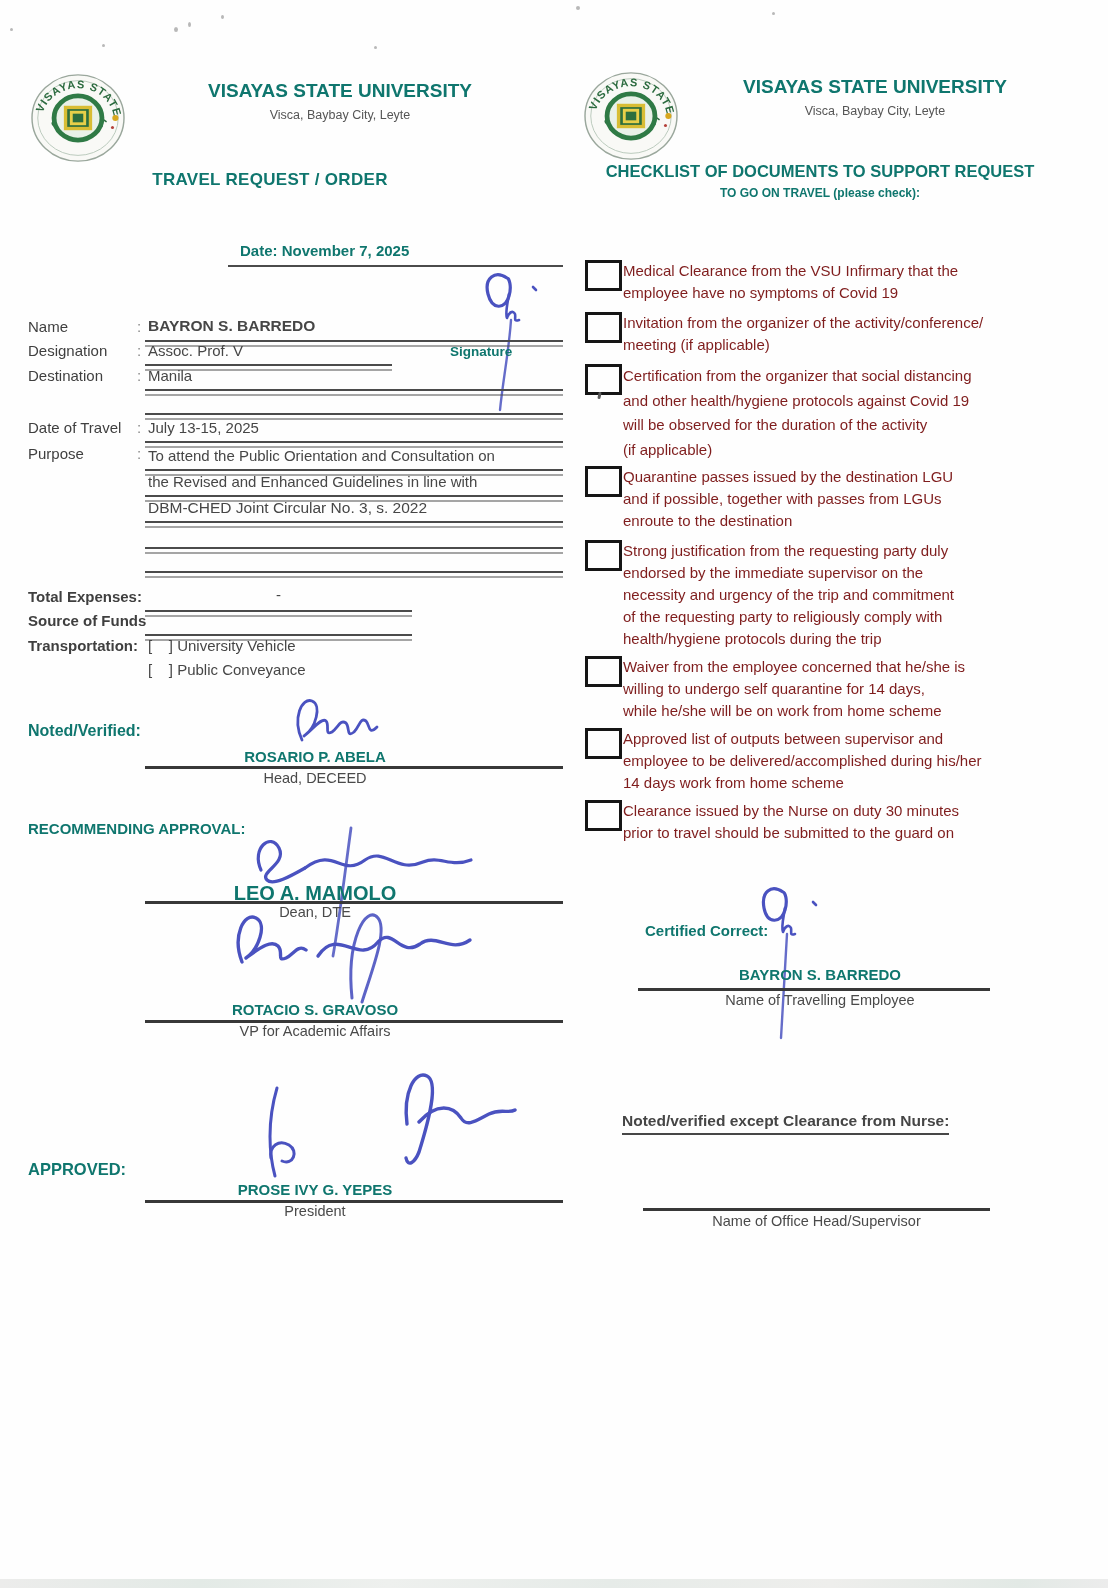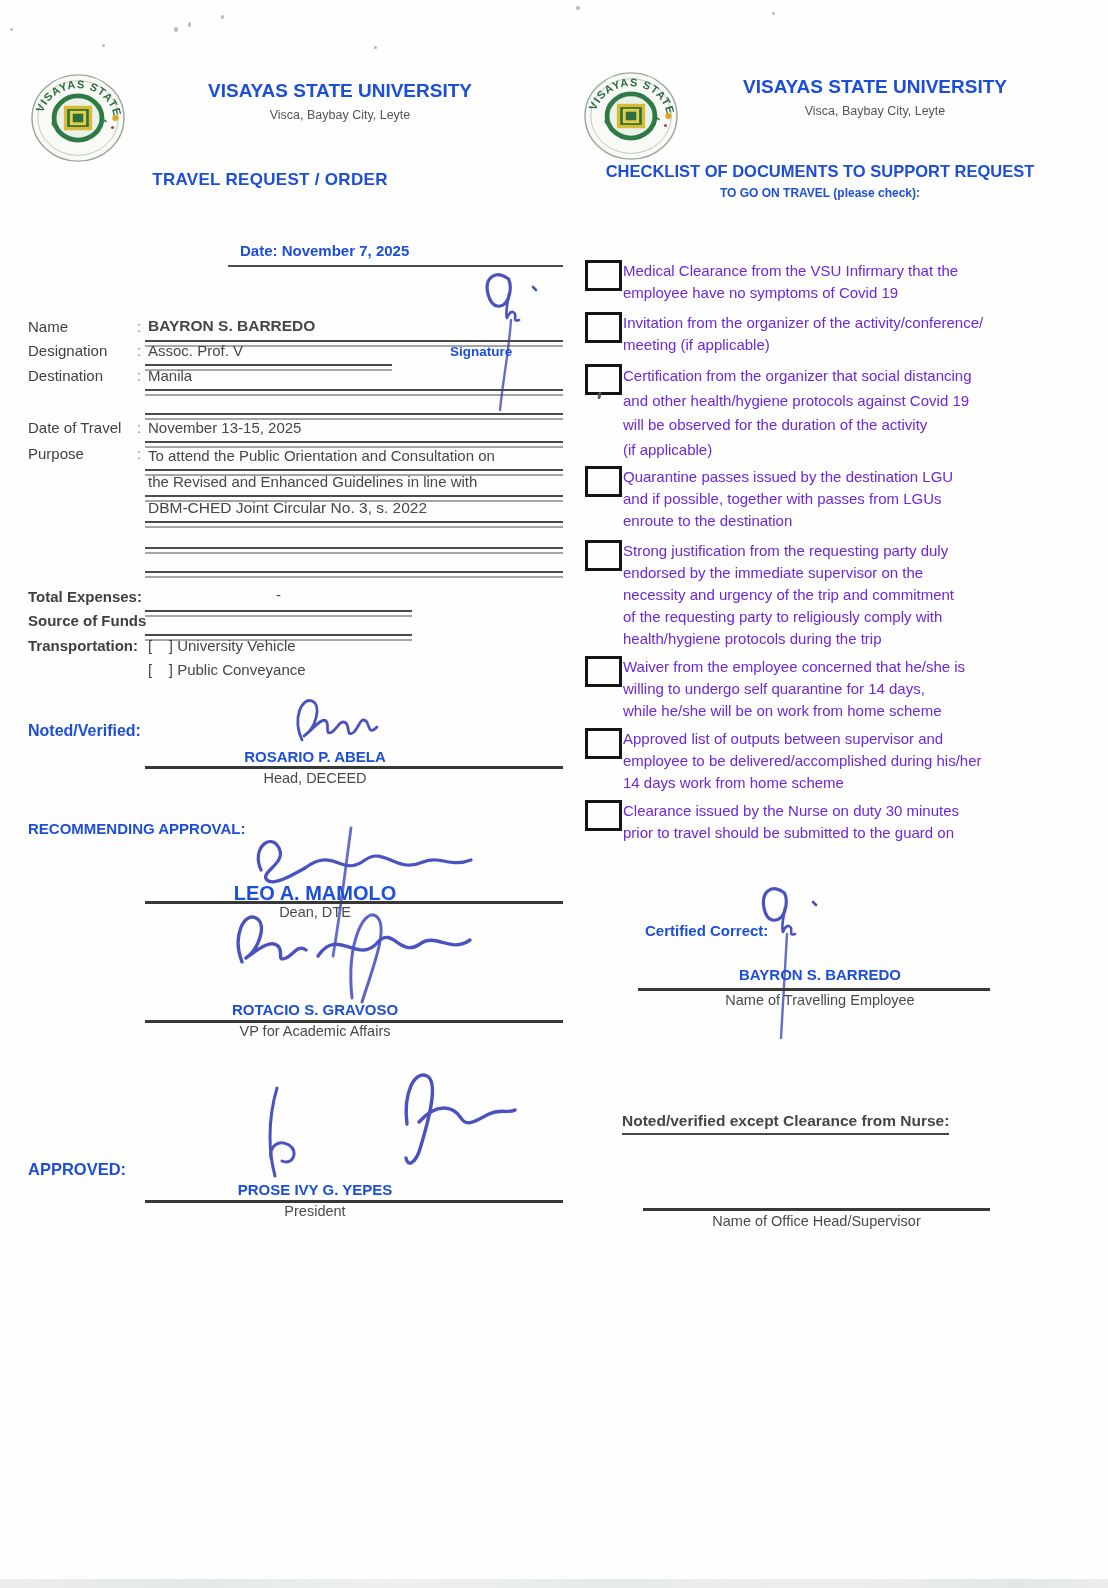--- a/index.html
+++ b/index.html
@@ -3,30 +3,30 @@
 <meta charset="utf-8">
 <style>
   html,body{margin:0;padding:0;background:#e9e9e9;}
   #page{
     position:relative;width:1108px;height:1588px;margin:0 auto;
     background:#fefefe;overflow:hidden;
     font-family:"Liberation Sans", sans-serif;color:#424242;
   }
   .abs{position:absolute;}
   .ctr{text-align:center;}
-  .b{font-weight:bold;color:#1d4ed8;}
+  .b{font-weight:bold;color:#0f766e;}
   .lbl{font-size:15px;color:#3f3f3f;}
   .val{font-size:15px;color:#464646;}
   .small{font-size:14.5px;color:#4a4a4a;}
   .colon{font-size:15px;color:#8a8a8a;}
   .rule{position:absolute;height:2px;background:#4b4b4b;}
   .rule.dbl::after{content:"";position:absolute;left:0;right:0;top:5px;height:1.5px;background:rgba(75,75,75,.5);}
   .rule.strong{height:2.5px;background:#383838;}
   .chk{position:absolute;width:31px;height:25px;border:3.5px solid #151515;background:transparent;}
-  .chk-text{position:absolute;left:623px;width:470px;font-size:15px;line-height:22px;color:#6d28d9;}
+  .chk-text{position:absolute;left:623px;width:470px;font-size:15px;line-height:22px;color:#7f1d1d;}
   .chk-text span{display:block;}
   .lh23 span{line-height:24.5px;}
   .speck{position:absolute;background:#9a9a9a;border-radius:50%;opacity:.7;}
   .sig{position:absolute;}
   .sig path{fill:none;stroke:#4a52c0;stroke-linecap:round;stroke-linejoin:round;}
   #bottom-strip{position:absolute;left:0;bottom:0;width:1108px;height:9px;
     background:linear-gradient(90deg,#ececeb 0%,#e3eae6 18%,#eef0ee 35%,#e6ebe8 55%,#eeeeec 75%,#e2e9e5 92%,#ececec 100%);}
   .uline{border-bottom:2px solid #474747;padding-bottom:3px;display:inline-block;}
 </style>
 </head>
@@ -91,21 +91,21 @@
 
   <div class="abs lbl" style="left:28px;top:367px;">Destination</div>
   <div class="abs colon" style="left:137px;top:367px;">:</div>
   <div class="abs val" style="left:148px;top:367px;">Manila</div>
   <div class="rule dbl" style="left:145px;top:389px;width:418px;"></div>
 
   <div class="rule dbl" style="left:145px;top:413px;width:418px;"></div>
 
   <div class="abs lbl" style="left:28px;top:419px;">Date of Travel</div>
   <div class="abs colon" style="left:137px;top:419px;">:</div>
-  <div class="abs val" style="left:148px;top:419px;">November 13-15, 2025</div>
+  <div class="abs val" style="left:148px;top:419px;">July 13-15, 2025</div>
   <div class="rule dbl" style="left:145px;top:441px;width:418px;"></div>
 
   <div class="abs lbl" style="left:28px;top:445px;">Purpose</div>
   <div class="abs colon" style="left:137px;top:445px;">:</div>
   <div class="abs val" style="left:148px;top:447px;">To attend the Public Orientation and Consultation on</div>
   <div class="rule dbl" style="left:145px;top:469px;width:418px;"></div>
   <div class="abs val" style="left:148px;top:473px;">the Revised and Enhanced Guidelines in line with</div>
   <div class="rule dbl" style="left:145px;top:495px;width:418px;"></div>
   <div class="abs val" style="left:148px;top:499px;font-size:15.5px;">DBM-CHED Joint Circular No. 3, s. 2022</div>
   <div class="rule dbl" style="left:145px;top:521px;width:418px;"></div>

